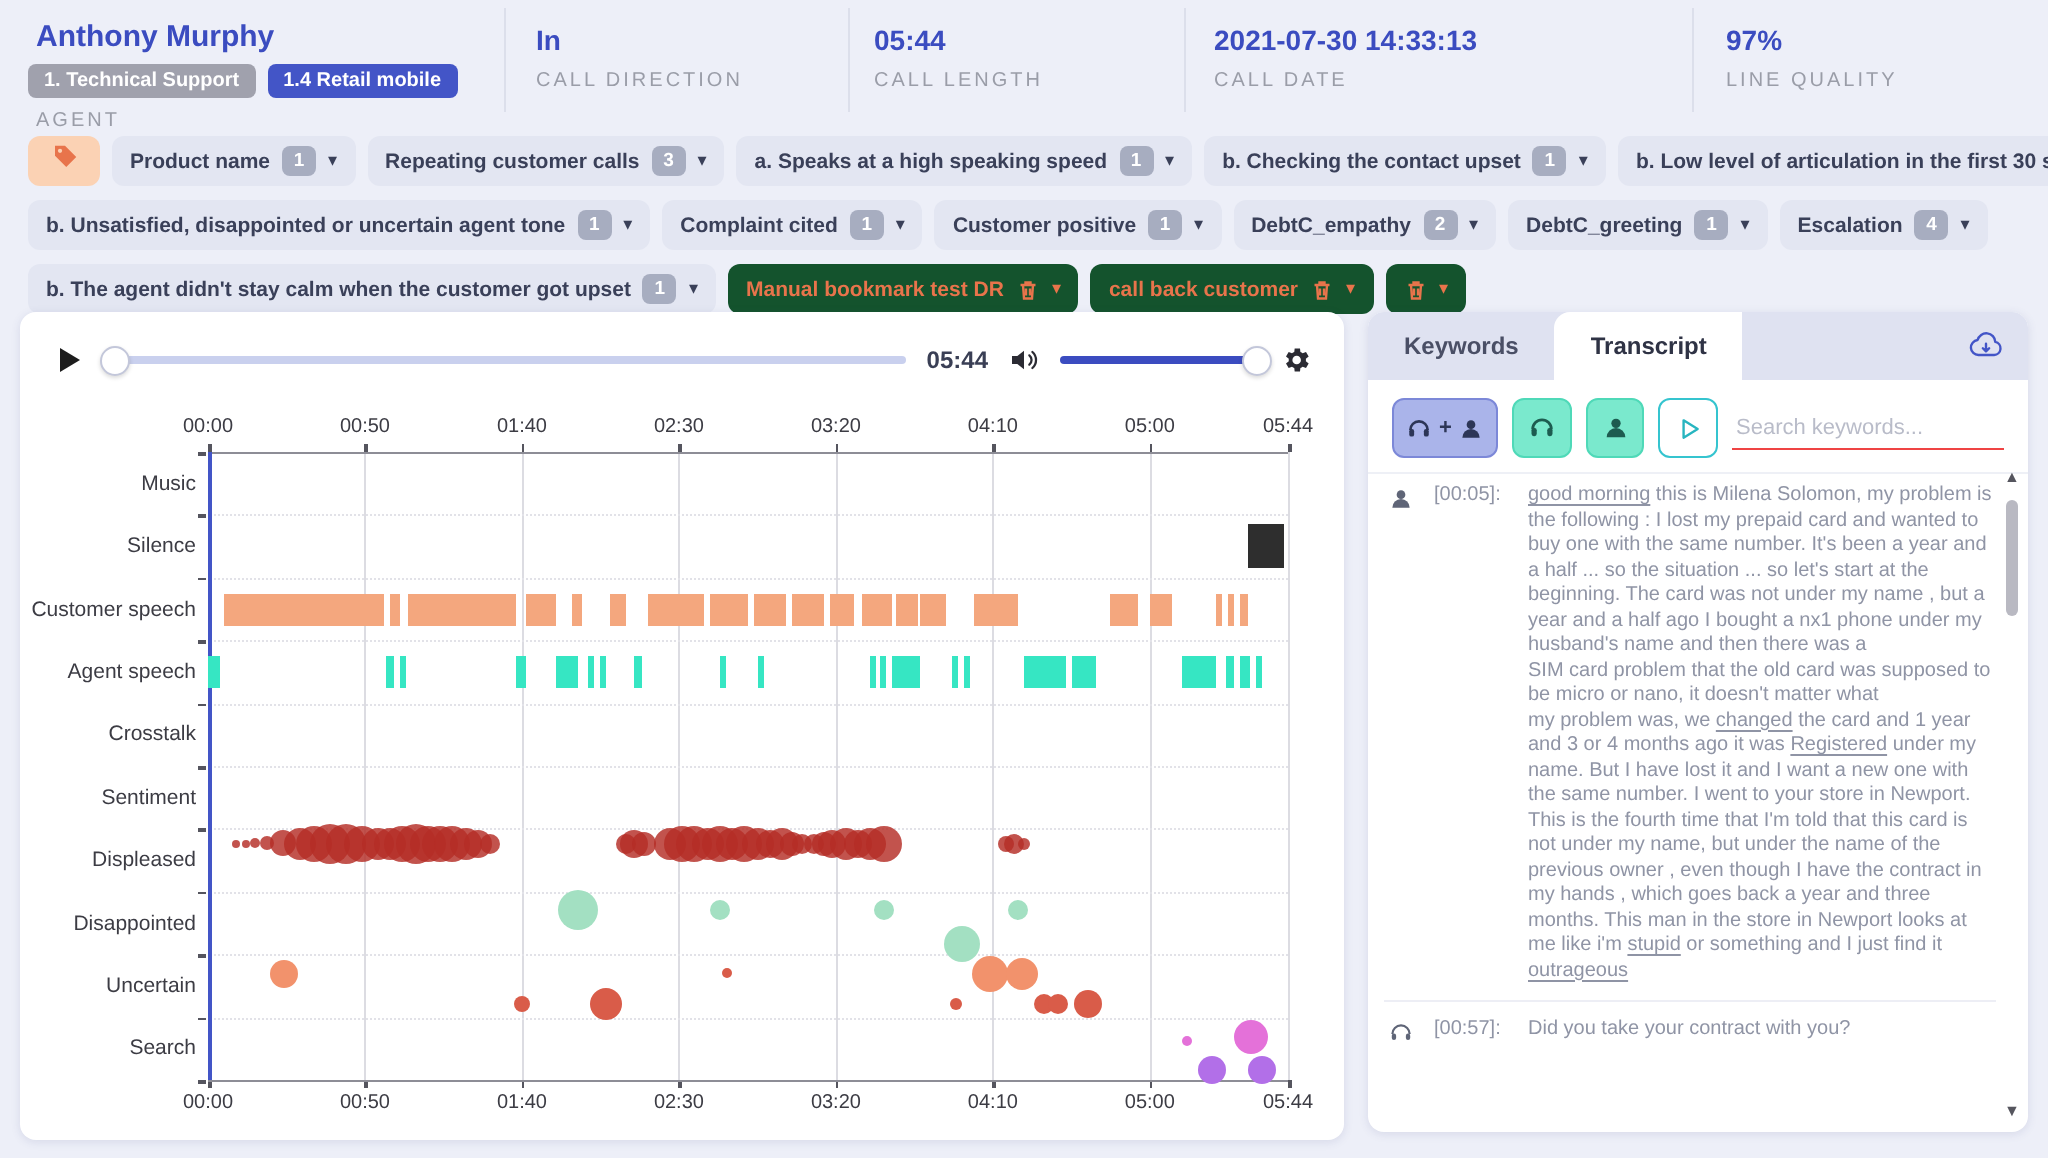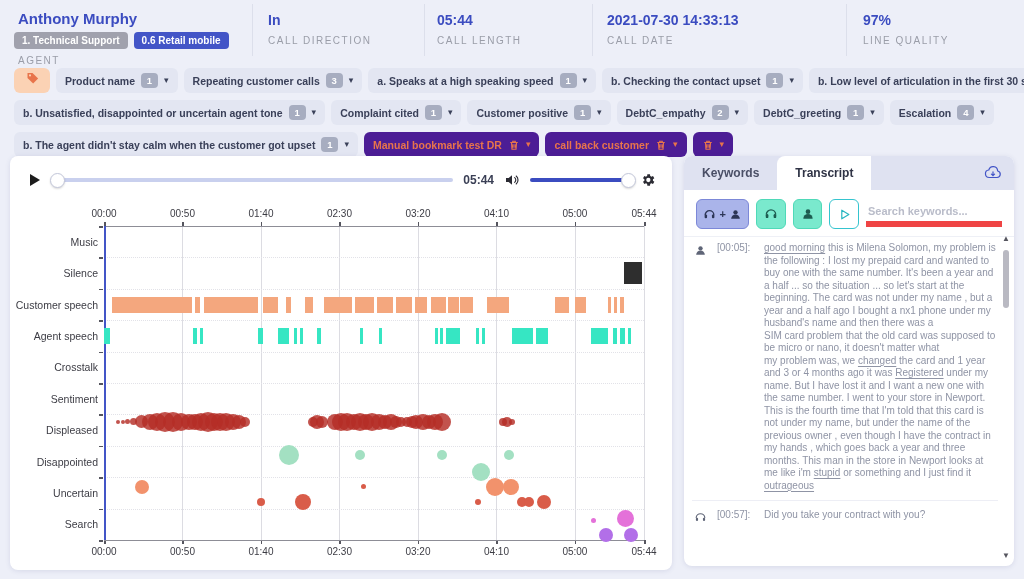--- a/index.html
+++ b/index.html
@@ -23,21 +23,21 @@
   .tags-area{position:absolute;left:14px;top:68px;width:1000px;}
   .tag-row{display:flex;gap:6px;margin-bottom:7px;align-items:center;}
   .tag-icon-btn{width:36px;height:25px;background:#fbd2b4;border-radius:6px;
     display:flex;align-items:center;justify-content:center;color:#e8744b;flex:0 0 auto;}
   .chip{display:inline-flex;align-items:center;gap:6px;height:25px;background:#e3e6f2;
     border-radius:6px;padding:0 9px;flex:0 0 auto;}
   .chip-label{font-size:10.5px;font-weight:bold;color:#3a4059;white-space:nowrap;}
   .chip-count{background:#a7adc0;color:#fff;font-size:9.5px;font-weight:bold;
     border-radius:4px;padding:2px 5px;min-width:7px;text-align:center;}
   .chip-caret{font-size:9px;color:#3a4059;line-height:1;}
-  .chip.orange{background:#4c1d95;}
+  .chip.orange{background:#14532d;}
   .chip.orange .chip-label{color:#e8744b;}
   .chip.orange .chip-caret{color:#e8744b;}
   .trash{color:#e8744b;display:flex;align-items:center;}
   
   .card{position:absolute;background:#fff;border-radius:8px;
     box-shadow:0 1px 5px rgba(60,70,130,0.13);}
   .left-card{left:10px;top:156px;width:662px;height:414px;}
   .right-card{left:684px;top:156px;width:330px;height:410px;}
   
   .player{display:flex;align-items:center;gap:10px;padding:11px 16px 0 16px;height:26px;}
@@ -67,21 +67,21 @@
   .tabs{background:#dfe2f1;border-radius:8px 8px 0 0;height:34px;display:flex;position:relative;}
   .tab{display:flex;align-items:center;padding:0 18px;font-size:12px;font-weight:bold;color:#4a4f66;cursor:pointer;}
   .tab.active{background:#fff;color:#2f3345;border-radius:8px 0 0 0;}
   .cloud-btn{position:absolute;right:12px;top:8px;color:#4355c7;cursor:pointer;}
   .controls{display:flex;align-items:center;gap:7px;padding:9px 12px 7px 12px;border-bottom:1px solid #eef0f6;}
   .fbtn{height:28px;border-radius:6px;display:flex;align-items:center;justify-content:center;cursor:pointer;}
   .fbtn.both{width:56px;background:#aab4ea;border:1px solid #7c88d8;color:#2d3657;gap:3px;font-size:11px;font-weight:bold;}
   .fbtn.teal{width:30px;background:#7ae9cd;border:1px solid #4fd9b8;color:#1d5c50;}
   .fbtn.playo{width:30px;background:#fff;border:1px solid #35c4cf;color:#27b5c0;}
   .search-input{margin-left:auto;width:132px;border:none;outline:none;background:transparent;
-    border-bottom:6px solid #ef4444;font-size:11px;color:#6b6f80;padding:4px 2px;font-family:"Liberation Sans",sans-serif;font-weight:bold;}
+    border-bottom:1px solid #ef4444;font-size:11px;color:#6b6f80;padding:4px 2px;font-family:"Liberation Sans",sans-serif;}
   .search-input::placeholder{color:#b9bcc9;}
   .t-list{position:absolute;left:8px;right:16px;top:78px;bottom:4px;overflow:hidden;}
   .t-entry{display:grid;grid-template-columns:20px 44px 1fr;gap:3px;padding:8px 2px 8px 2px;
     border-bottom:1px solid #edeef5;}
   .t-entry:last-child{border-bottom:none;}
   .t-icon{color:#5f6577;padding-top:1px;}
   .t-time{font-size:10px;color:#8f94a5;}
   .t-text{font-size:10px;line-height:1.25;color:#8f94a5;white-space:pre-line;}
   .kw{text-decoration:underline;text-underline-offset:2px;}
   .t-scroll{position:absolute;right:2px;top:78px;bottom:6px;width:12px;}
@@ -94,21 +94,21 @@
 <div class="header">
   <div class="hdr-div" style="left:252px"></div>
   <div class="hdr-div" style="left:424px"></div>
   <div class="hdr-div" style="left:592px"></div>
   <div class="hdr-div" style="left:846px"></div>
 
   <div class="agent-block">
     <div class="agent-name">Anthony Murphy</div>
     <div class="badge-row">
       <span class="badge" style="background:#a0a1ad">1. Technical Support</span>
-      <span class="badge" style="background:#4355c7">0.6 Retail mobile</span>
+      <span class="badge" style="background:#4355c7">1.4 Retail mobile</span>
     </div>
     <div class="mini-label">AGENT</div>
   </div>
 
   <div class="stat" style="left:268px">
     <div class="stat-value">In</div>
     <div class="stat-label">CALL DIRECTION</div>
   </div>
   <div class="stat" style="left:437px">
     <div class="stat-value">05:44</div>

